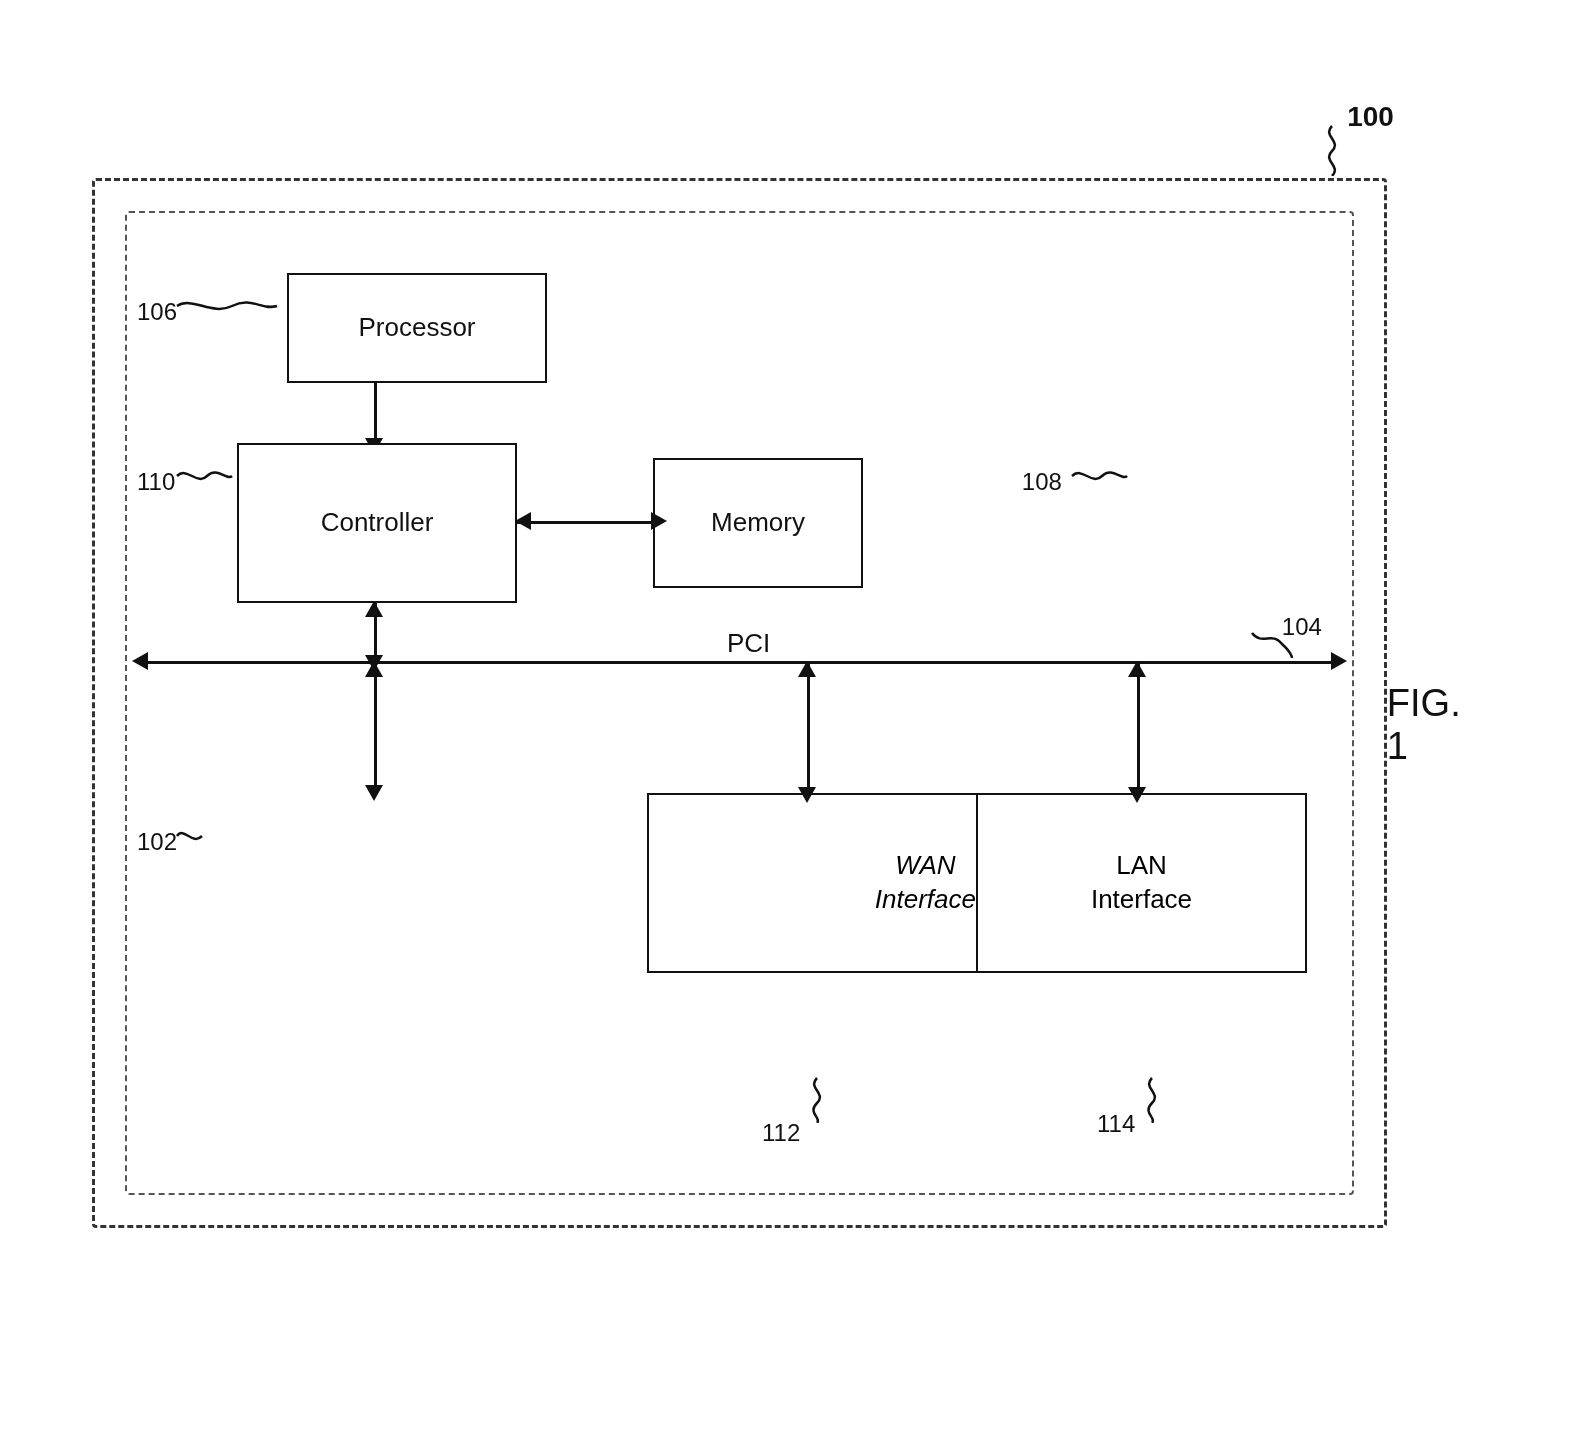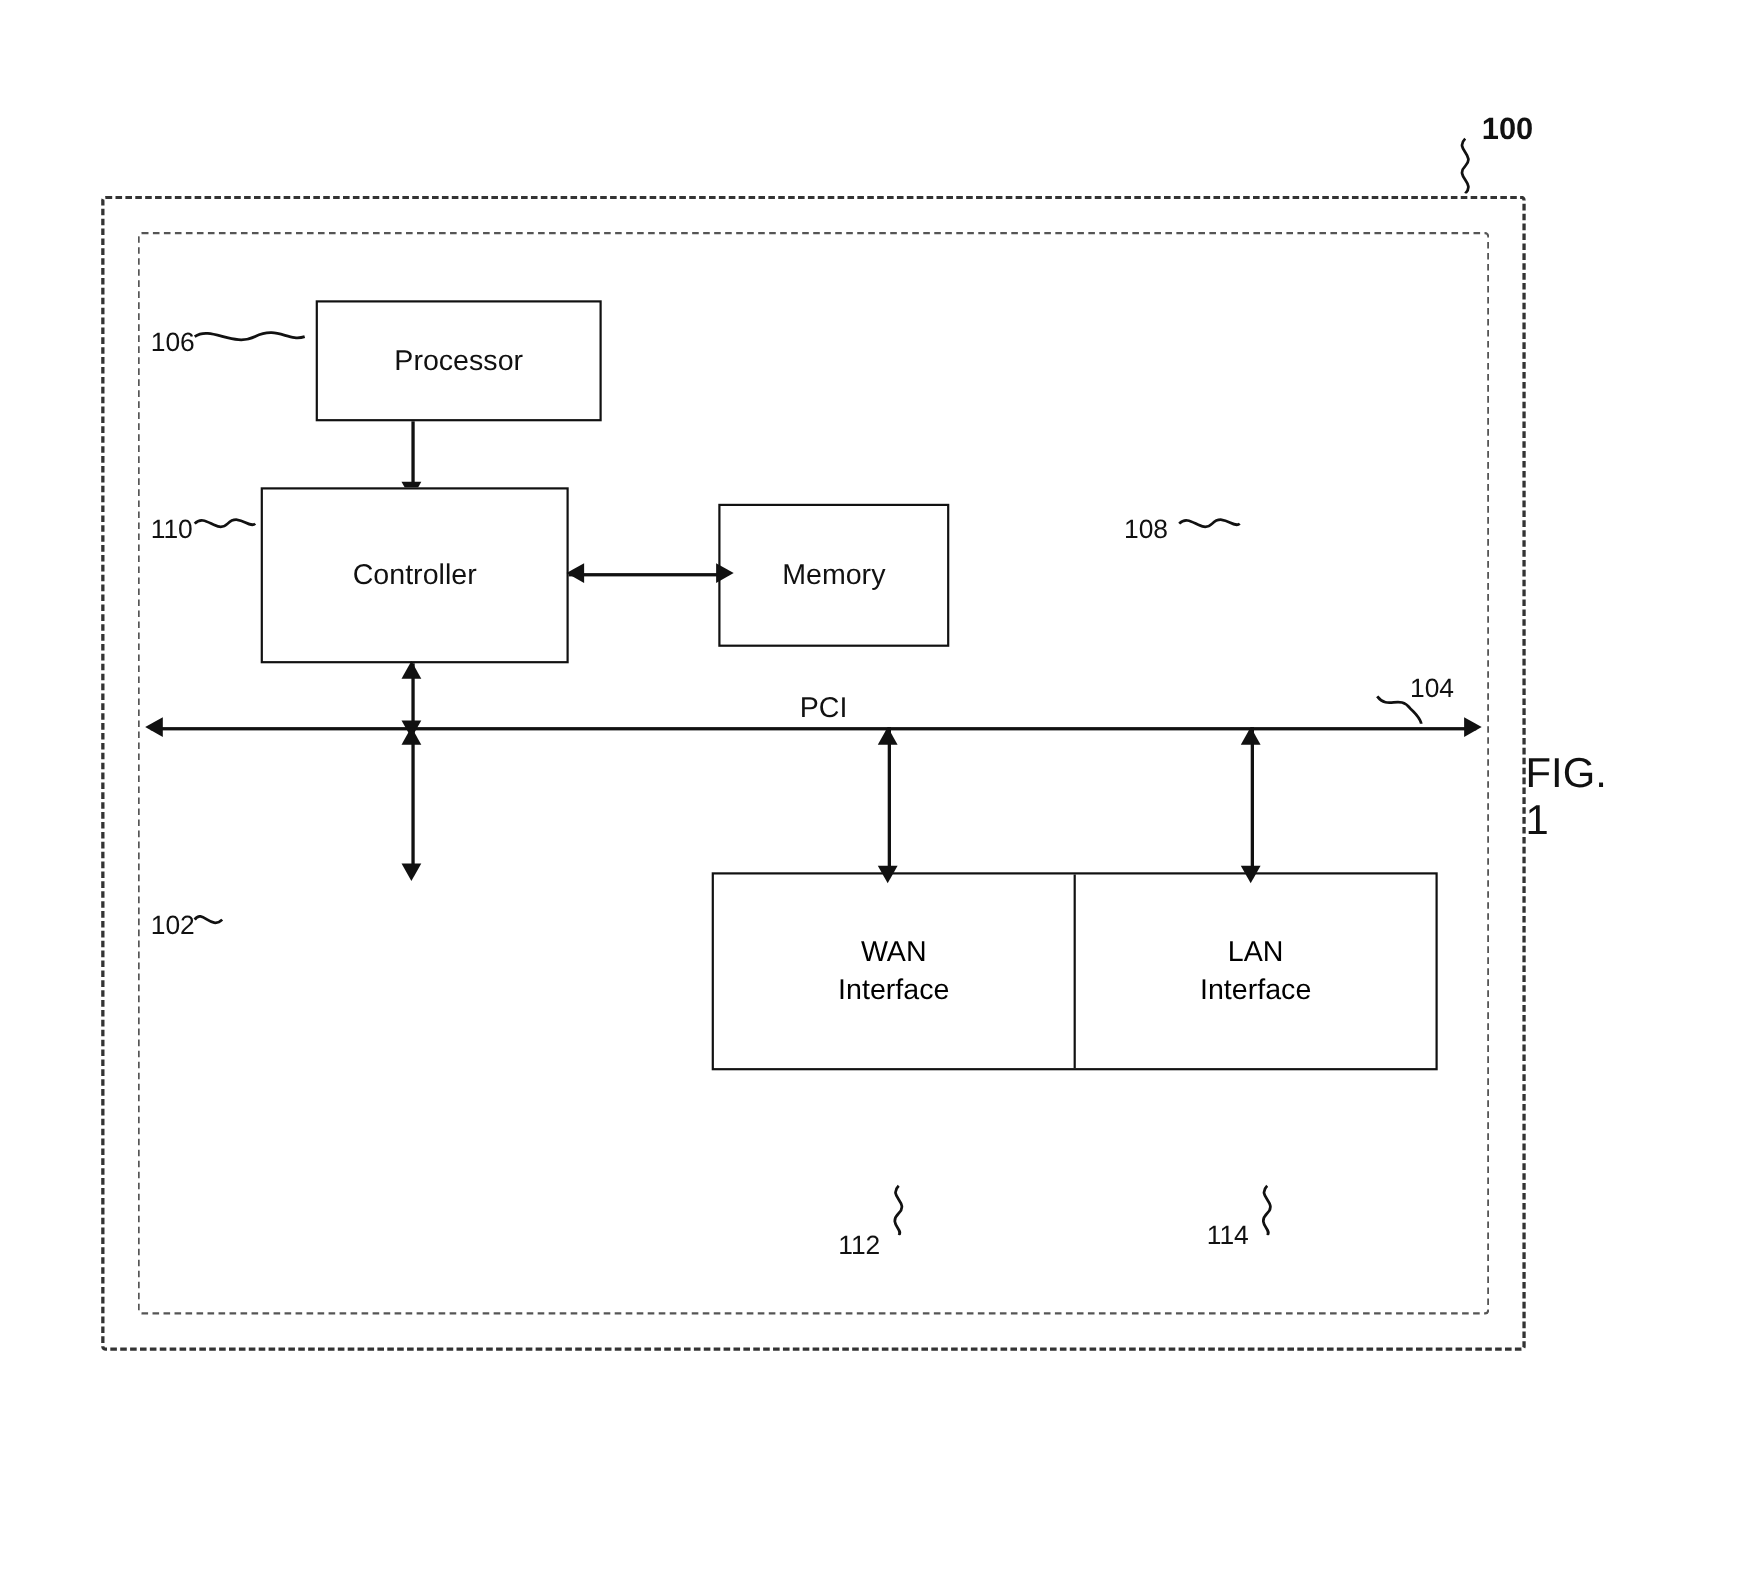--- a/index.html
+++ b/index.html
@@ -107,25 +107,26 @@
       width: 660px;
       height: 180px;
       border: 2px solid #111;
       display: flex;
     }
 
     .wan-box {
       flex: 1;
       display: flex;
       align-items: center;
-      justify-content: center;
+      justify-content: flex-end;
       text-align: center;
       font-size: 26px;
       line-height: 1.3;
       border-right: 2px solid #111;
+      font-style: italic;
     }
 
     .lan-box {
       flex: 1;
       display: flex;
       align-items: center;
       justify-content: center;
       text-align: center;
       font-size: 26px;
       line-height: 1.3;

